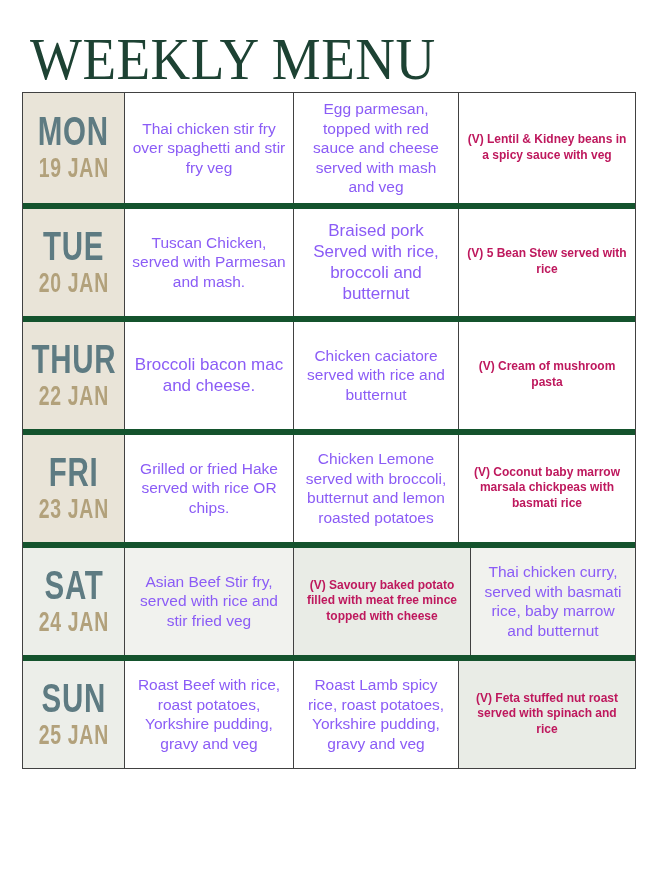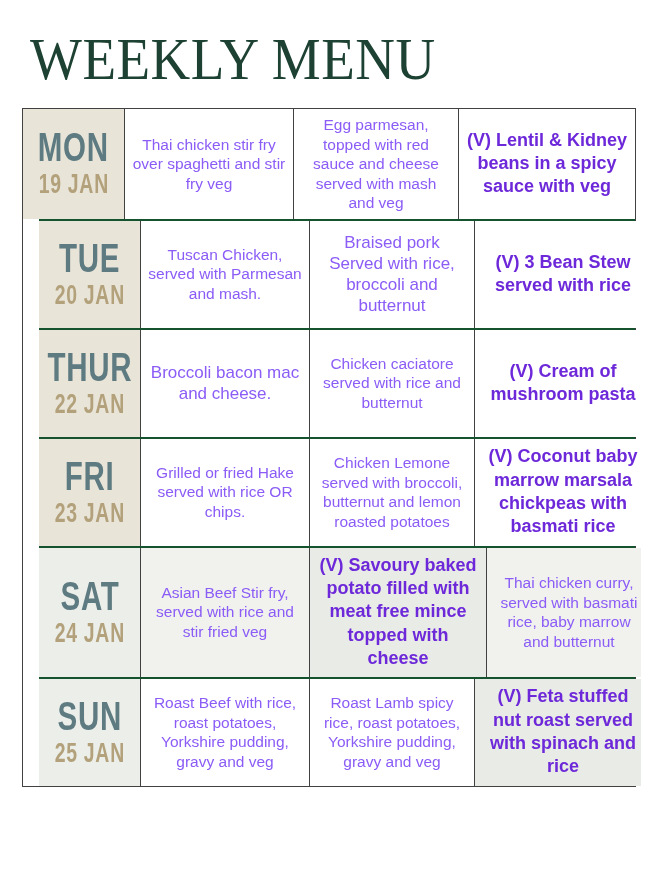--- a/index.html
+++ b/index.html
@@ -16,26 +16,26 @@
     font-family:"Liberation Serif", serif;
     font-weight:400;
     font-size:55px;
     color:#1d4233;
     letter-spacing:0.5px;
     transform:scaleY(1.06);
     transform-origin:left top;
     white-space:nowrap;
   }
   .menu-table {
-    position:absolute; left:22px; top:108px;
+    position:absolute; left:22px; top:92px;
     width:614px;
     border:1px solid #414141;
   }
   .row { display:flex; }
-  .row + .row { border-top:2px solid #14532d;margin-left:16px; }
+  .row + .row { border-top:6px solid #14532d; }
   .cell {
     display:flex; align-items:center; justify-content:center;
     flex-direction:row;
     text-align:center;
     padding:6px 7px;
     min-height:107px;
     background:#ffffff;
   }
   .cell + .cell { border-left:1px solid #414141; }
   .day {
@@ -67,24 +67,24 @@
   .meal {
     width:169px; flex:none;
     font-size:15.5px;
     line-height:1.26;
     color:#8b5cf6;
   }
   .meal-2 { width:165px; }
   .cell-large { font-size:17px; line-height:1.25; }
   .veg {
     width:177px; flex:none;
-    font-size:18px;
+    font-size:12px;
     line-height:1.3;
     font-weight:bold;
-    color:#6d28d9;
+    color:#be185d;
   }
   .row-sat .day, .row-sun .day { background:#eceee9;padding-left:8px; }
   .row-sat .veg, .row-sun .veg { background:#e9ece6; }
   .row-sat .meal { background:#f1f2ee; }
 </style>
 </head>
 <body>
 
 <div class="page">
 
@@ -102,21 +102,21 @@
       <div class="cell veg">(V) Lentil &amp; Kidney beans in a spicy sauce with veg</div>
     </div>
 
     <div class="row">
       <div class="cell day">
         <span class="day-name">TUE</span>
         <span class="day-date">20 JAN</span>
       </div>
       <div class="cell meal meal-1">Tuscan Chicken, served with Parmesan and mash.</div>
       <div class="cell meal meal-2 cell-large">Braised pork Served with rice, broccoli and butternut</div>
-      <div class="cell veg">(V) 3 Bean Stew served with rice</div>
+      <div class="cell veg">(V) 5 Bean Stew served with rice</div>
     </div>
 
 
     <div class="row">
       <div class="cell day">
         <span class="day-name">THUR</span>
         <span class="day-date">22 JAN</span>
       </div>
       <div class="cell meal meal-1 cell-large">Broccoli bacon mac and cheese.</div>
       <div class="cell meal meal-2">Chicken caciatore served with rice and butternut</div>

